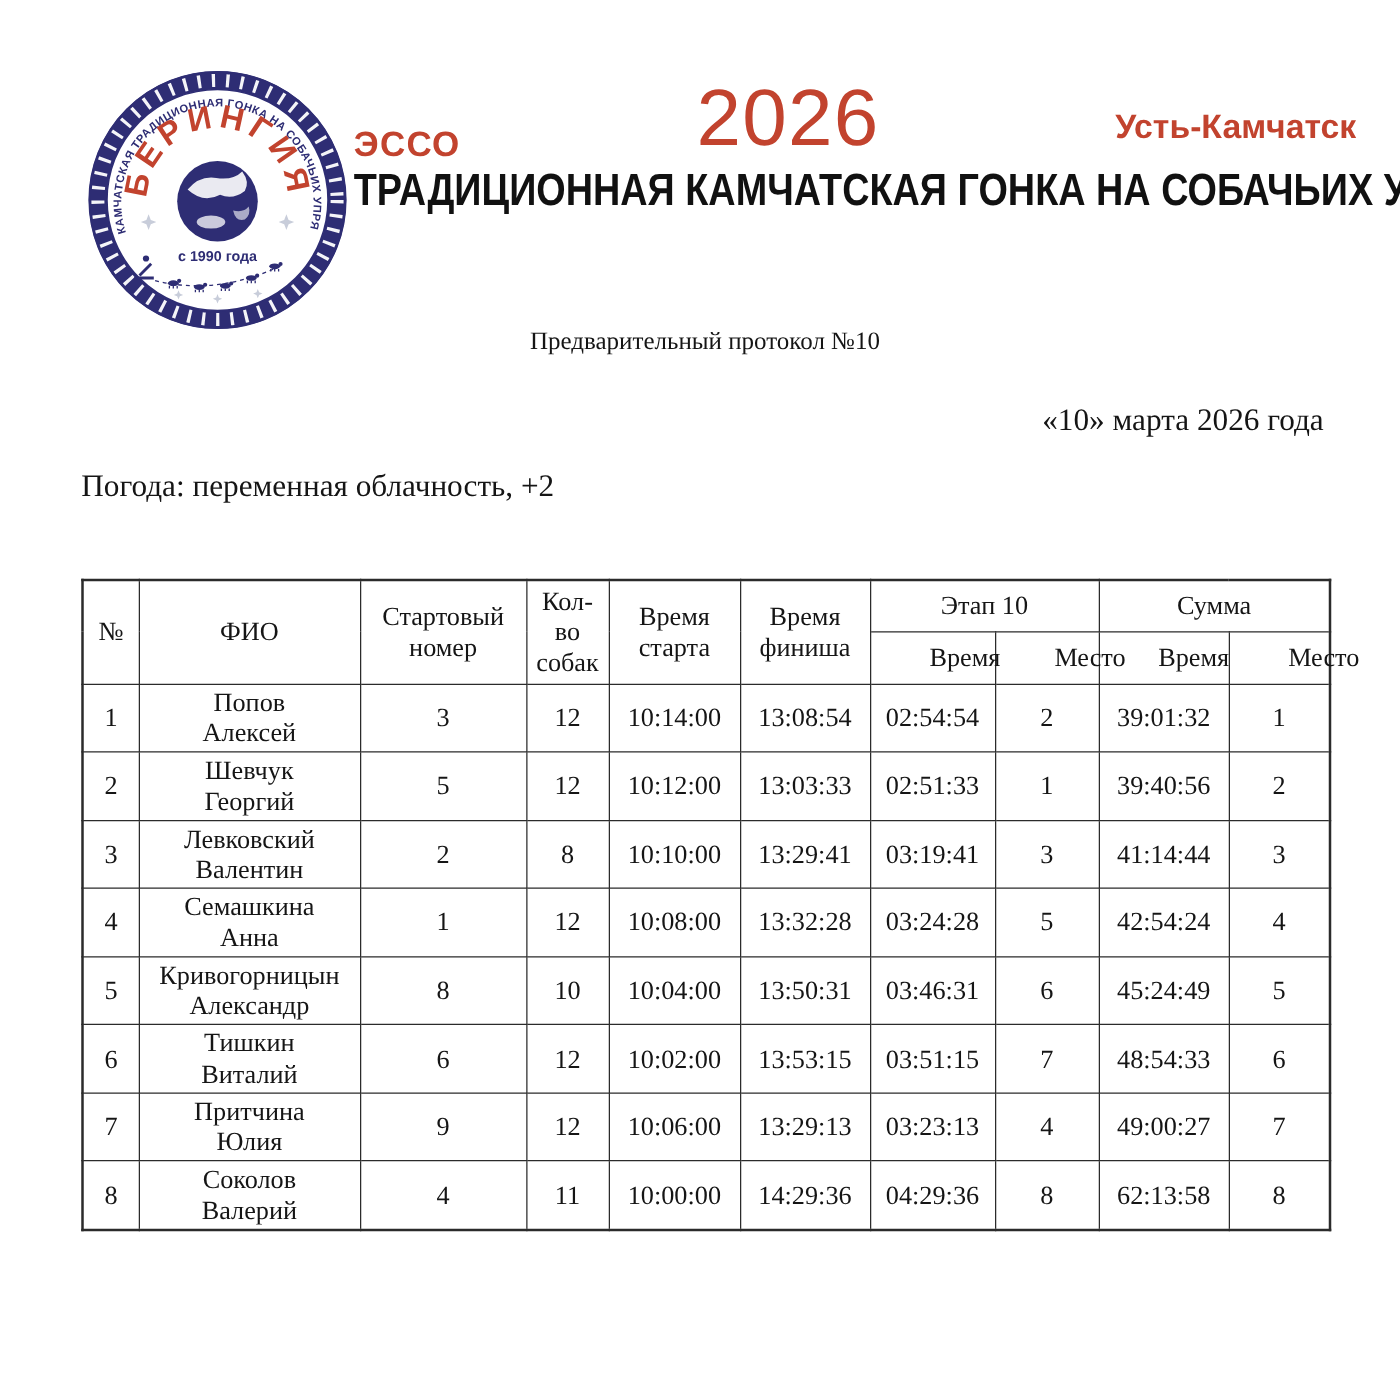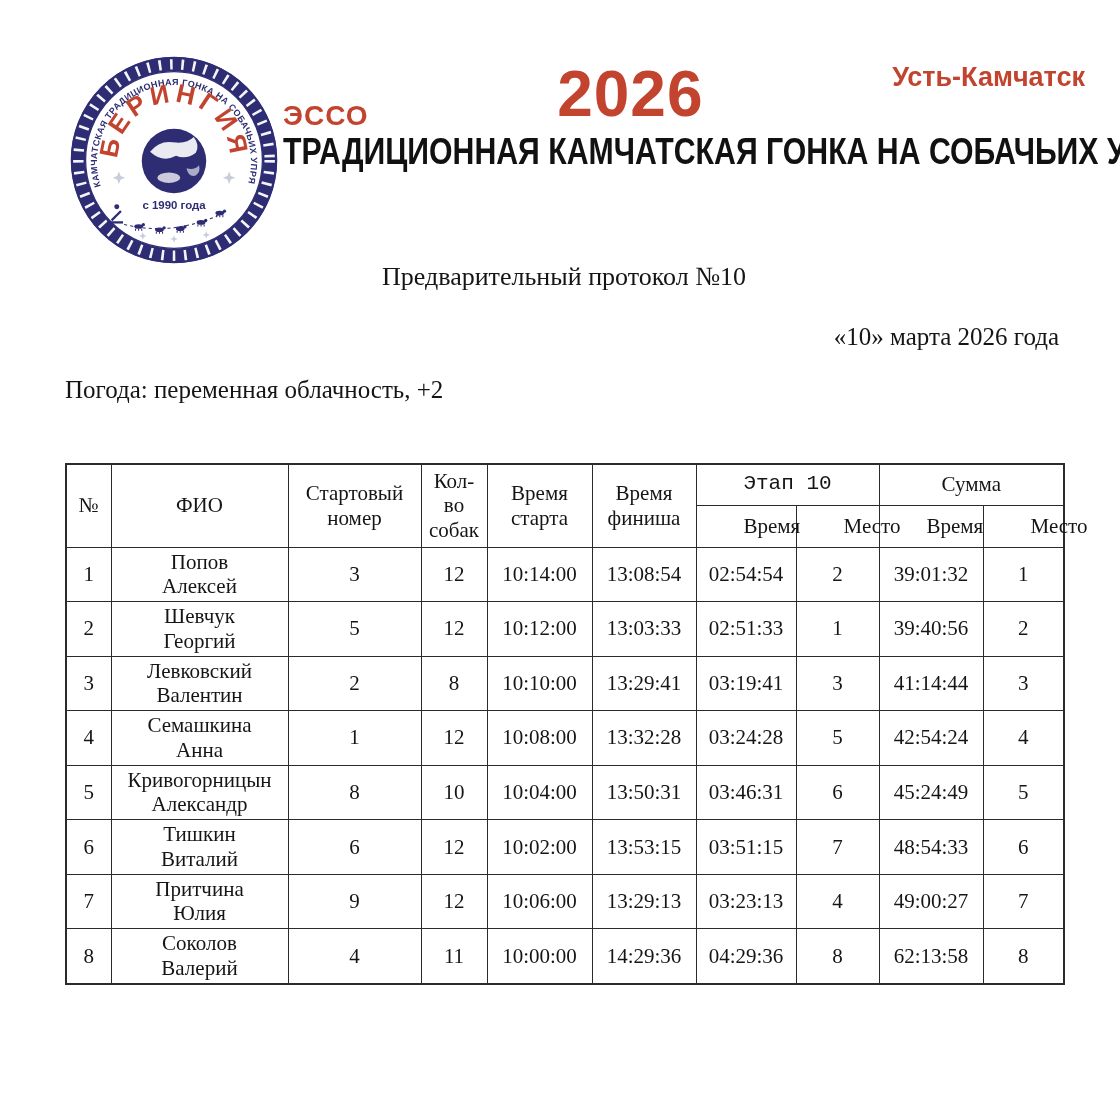--- a/index.html
+++ b/index.html
@@ -20,40 +20,40 @@
   }
   
   .logo-wrap{position:absolute;left:70px;top:56px;width:208px;height:208px;}
   .hdr-right{position:absolute;left:283px;top:62px;width:802px;}
   .hdr-row{display:flex;justify-content:space-between;align-items:flex-start;height:68px;}
   .city{
     font-family:"Liberation Sans", sans-serif;
     font-weight:bold;color:var(--accent);
   }
   .city-left{font-size:28px;margin-top:38px;letter-spacing:1px;}
-  .city-right{font-size:27px;text-align:right;}
+  .city-right{font-size:27px;margin-top:24px;text-align:right;}
   .year{
     font-family:"Liberation Sans", sans-serif;
-    font-weight:bold;color:var(--accent);
+    font-weight:normal;color:var(--accent);
     font-size:64px;line-height:60px;margin-top:2px;
     letter-spacing:1px;
   }
   .headline{
     margin-top:3px;
     font-family:"Liberation Sans", sans-serif;
     font-weight:bold;color:#111;
     font-size:36px;line-height:38px;
     white-space:nowrap;
     transform:scaleX(0.84);
     transform-origin:left center;
   }
   
   .proto-title{
     position:absolute;left:65px;top:262px;width:998px;
-    text-align:center;font-size:26px;
+    text-align:center;font-size:20px;
   }
   .proto-date{
     position:absolute;left:64px;top:323px;width:995px;
     text-align:right;font-size:25px;
   }
   .proto-stage{position:absolute;left:65px;top:356px;font-size:25px;}
   .proto-weather{position:absolute;left:65px;top:376px;font-size:25px;}
   .proto-distance{position:absolute;left:65px;top:390px;width:988px;text-align:right;font-size:25px;}
   
   table.results{
@@ -68,21 +68,21 @@
     vertical-align:middle;
     text-align:center;
     font-weight:normal;
     padding:2px 3px;
     line-height:1.18;
   }
   table.results{border:2px solid var(--border);}
   thead tr.group-row th{height:41px;}
   thead tr.sub-row th{height:42px;padding-left:47px;}
   tbody tr{height:54px;}
-  th.group-stage{font-weight:bold;font-family:Liberation Mono, monospace;}
+  th.group-stage{font-weight:bold;}
   td.name-cell{text-align:left;padding-left:9px;line-height:1.22;}
   td.bold, .bold{font-weight:bold;}
 </style>
 </head>
 <body>
 
 <div class="page">
 
   <div class="logo-wrap">
     <svg viewBox="0 0 200 200" width="208" height="208">

